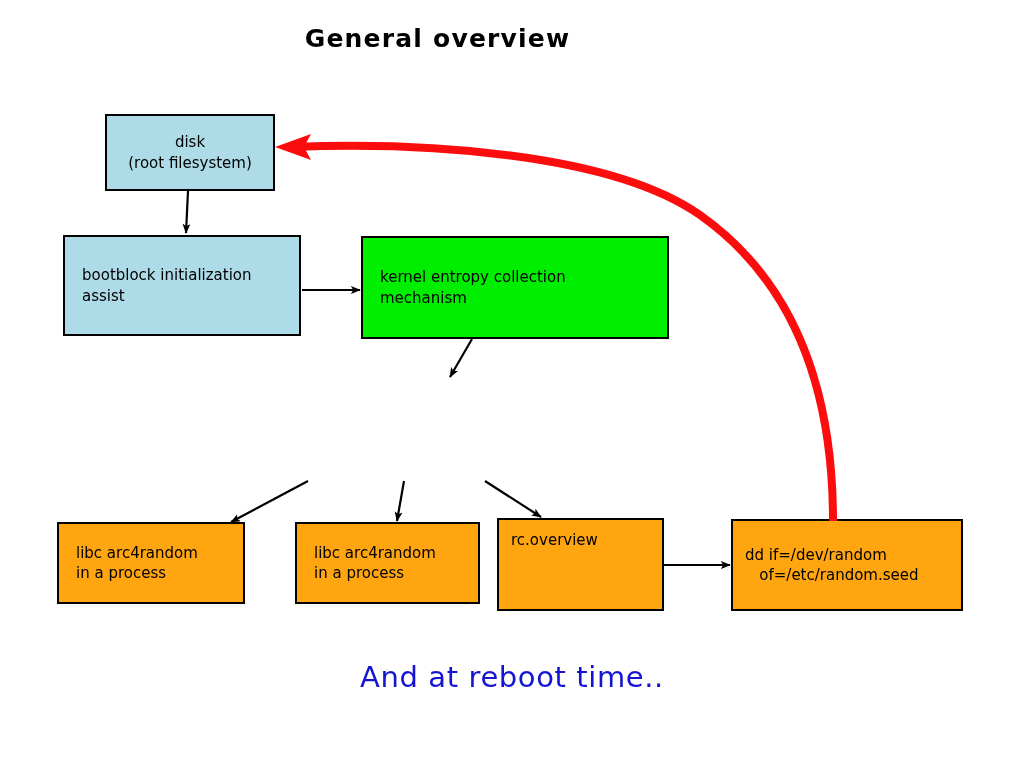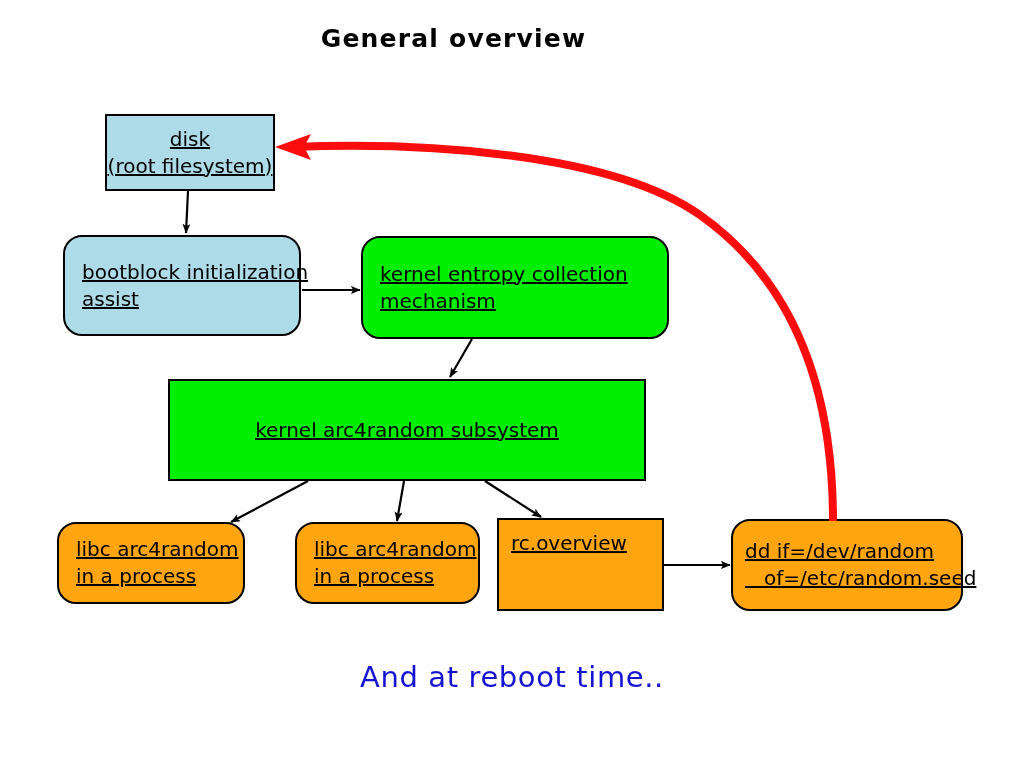--- a/index.html
+++ b/index.html
@@ -19,62 +19,59 @@
     position: absolute;
     left: 0;
     top: 24px;
     width: 875px;
     text-align: center;
     font-family: "DejaVu Sans", sans-serif;
     font-weight: bold;
     font-size: 25px;
     letter-spacing: 1.2px;
     color: #000000;
-    padding-left: 16px;
   }
   #caption {
     position: absolute;
     left: 0;
     top: 660px;
     width: 1024px;
     text-align: center;
     font-family: "DejaVu Sans", sans-serif;
     font-size: 29px;
     letter-spacing: 0.6px;
     color: #1414d2;
   }
   .node {
     position: absolute;
     box-sizing: border-box;
     border: 2px solid #000000;
     color: #000000;
-    font-size: 20px;
+    font-size: 15px;
     line-height: 1.35;
     display: flex;
     z-index: 3;
-    text-decoration: underline;
   }
   .node .txt {
     white-space: pre;
   }
   .fill-blue   { background: #addbe8; }
   .fill-green  { background: #00ee00; }
   .fill-orange { background: #ffa510; }
 
   .align-center {
     align-items: center;
     justify-content: center;
     text-align: center;
   }
   .align-left {
     align-items: center;
     justify-content: flex-start;
     text-align: left;
     padding-left: 17px;
-    border-radius: 19px;
   }
   .align-topleft {
     align-items: flex-start;
     justify-content: flex-start;
     text-align: left;
     padding-left: 12px;
     padding-top: 10px;
   }
   #edges {
     position: absolute;
@@ -125,23 +122,20 @@
   <div class="node fill-blue align-left" style="left:63px; top:235px; width:238px; height:101px;">
     <span class="txt">bootblock initialization
 assist</span>
   </div>
 
   <div class="node fill-green align-left" style="left:361px; top:236px; width:308px; height:103px;">
     <span class="txt">kernel entropy collection
 mechanism</span>
   </div>
 
-  <div class="node fill-green align-center" style="left:168px; top:379px; width:478px; height:102px;">
-    <span class="txt">kernel arc4random subsystem</span>
-  </div>
 
   <div class="node fill-orange align-left" style="left:57px; top:522px; width:188px; height:82px;">
     <span class="txt">libc arc4random
 in a process</span>
   </div>
 
   <div class="node fill-orange align-left" style="left:295px; top:522px; width:185px; height:82px;">
     <span class="txt">libc arc4random
 in a process</span>
   </div>

